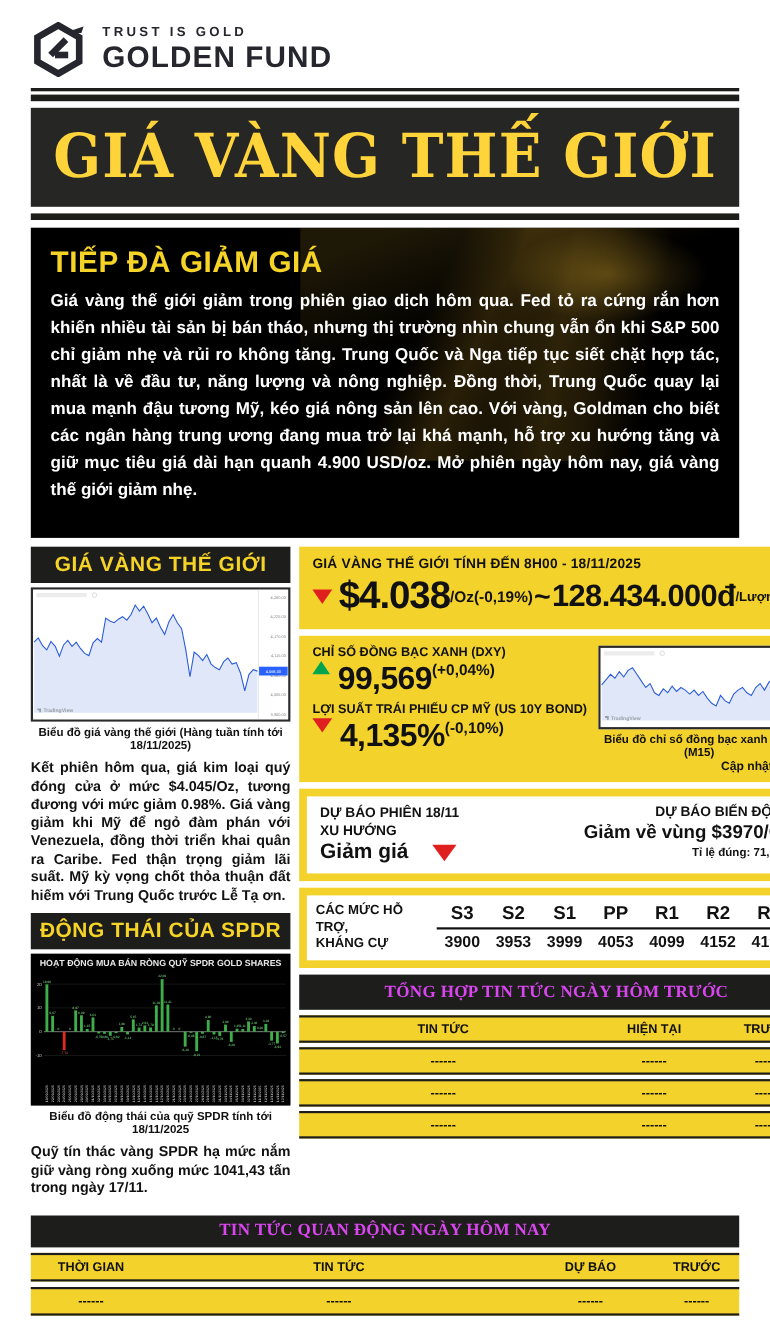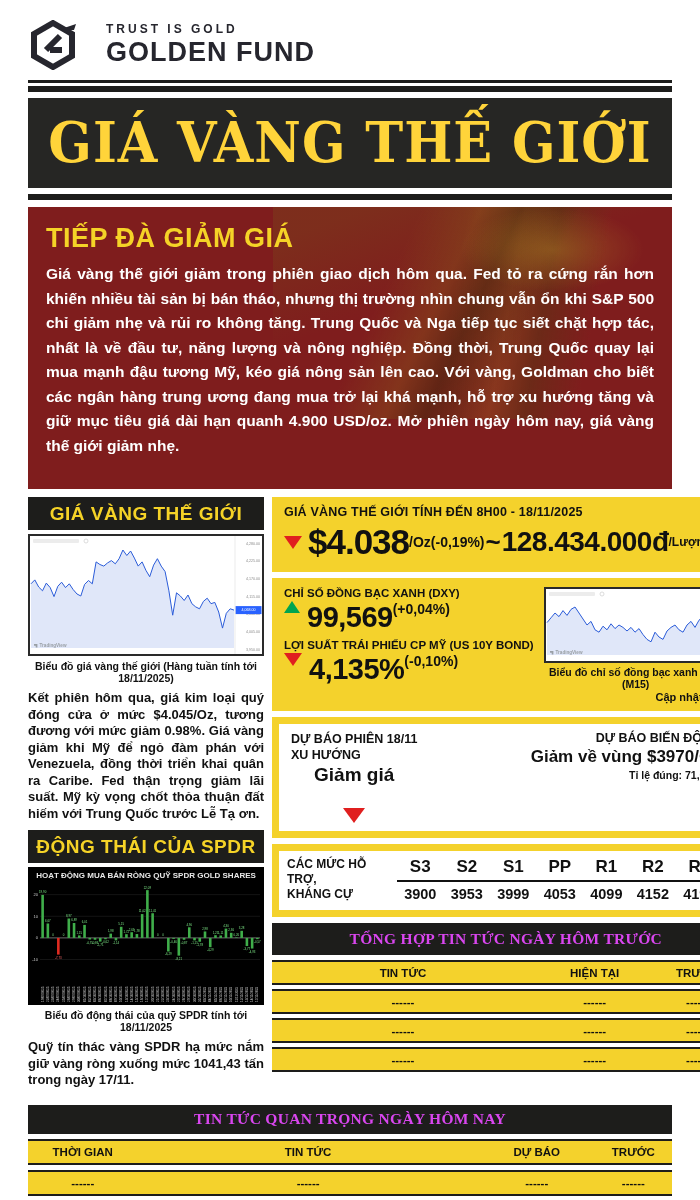--- a/index.html
+++ b/index.html
@@ -2,33 +2,33 @@
 <html><head>
 <meta charset="utf-8">
 <style>
   * { margin:0; padding:0; box-sizing:border-box; }
   html,body { background:#ffffff; }
   body { font-family:"Liberation Sans", sans-serif; color:#111; }
   .page { width:700px; height:1200px; background:#fff; overflow:hidden; position:relative; }
 
   
   .hdr { padding:20px 28px 0 28px; }
-  .logo-row { display:flex; align-items:center; gap:28px; margin-bottom:10px; }
+  .logo-row { display:flex; align-items:center; gap:15px; margin-bottom:10px; }
   .logo-txt .tagline { font-size:12px; font-weight:bold; letter-spacing:3px; color:#26262e; }
   .logo-txt .brand { font-size:27px; font-weight:bold; letter-spacing:1px; color:#26262e; margin-top:1px; }
   .rule-thin { height:3px; background:#1d1d1b; margin:0 0 3px 0; }
   .rule-thick { height:6px; background:#1d1d1b; }
 
   
   .banner { margin:6px 28px 0 28px; background:#262624; height:90px; display:flex; align-items:center; justify-content:center; }
   .banner h1 { font-family:"DejaVu Serif", serif; font-weight:bold; font-size:51px; color:#ffd43a; letter-spacing:1px; white-space:nowrap; transform:scaleY(1.08); }
   .rule-mid { height:6px; background:#1d1d1b; margin:6px 28px 0 28px; }
 
   
-  .article { position:relative; margin:7px 28px 0 28px; background:#7f1d1d; padding:16px 18px 14px 18px; min-height:282px; overflow:hidden; }
+  .article { position:relative; margin:7px 28px 0 28px; background:#000000; padding:16px 18px 14px 18px; min-height:282px; overflow:hidden; }
   .goldbars { position:absolute; top:0; right:0; width:62%; height:75%;
     background:
       radial-gradient(ellipse 130px 60px at 70% 20%, rgba(190,150,40,.38), rgba(0,0,0,0) 70%),
       linear-gradient(115deg, rgba(0,0,0,0) 30%, rgba(140,105,25,.30) 42%, rgba(60,45,10,.45) 50%, rgba(0,0,0,0) 62%),
       linear-gradient(100deg, rgba(0,0,0,0) 45%, rgba(170,130,35,.25) 58%, rgba(80,60,15,.40) 66%, rgba(0,0,0,0) 78%),
       linear-gradient(160deg, rgba(120,95,25,.25) 10%, rgba(0,0,0,0) 40%);
     pointer-events:none; }
   .article h2 { position:relative; color:#f5d327; font-size:27px; font-weight:bold; letter-spacing:.5px; margin-bottom:8px; }
   .article p { position:relative; color:#fff; font-weight:bold; font-size:15.5px; line-height:24.5px; text-align:justify; }
 
@@ -66,21 +66,21 @@
   .dxy-val { font-size:29px; font-weight:bold; margin-left:7px; letter-spacing:-.5px; }
   .dxy-chg { font-size:14px; font-weight:bold; }
   .dxy-right { width:184px; flex:none; }
   .mini-chart { background:#fff; border:2px solid #2a2a2a; height:76px; }
   .mini-cap { font-size:10.5px; font-weight:bold; text-align:center; margin-top:3px; }
   .mini-upd { font-size:11px; font-weight:bold; text-align:right; margin-top:1px; }
 
   .wcard { background:#fff; border:7px solid #f4d22c; margin-bottom:6px; }
   .forecast { display:flex; justify-content:space-between; padding:7px 12px 8px 12px; }
   .fc-l div:nth-child(1), .fc-l div:nth-child(2) { font-size:12.5px; font-weight:bold; line-height:16px; }
-  .fc-trend { display:flex; align-items:center; gap:22px; margin-top:1px;flex-direction:column; }
+  .fc-trend { display:flex; align-items:center; gap:22px; margin-top:1px; }
   .fc-trend b { font-size:19px; }
   .fc-r { text-align:right; }
   .fc-r .l1 { font-size:12.5px; font-weight:bold; }
   .fc-r .l2 { font-size:17px; font-weight:bold; margin-top:2px; }
   .fc-r .l3 { font-size:10.5px; font-weight:bold; margin-top:2px; }
 
   .levels { display:flex; align-items:center; padding:6px 10px 8px 8px; gap:8px; }
   .lv-label { width:102px; flex:none; text-align:left; font-size:12px; font-weight:bold; line-height:15px; }
   .lv-table { flex:1; }
   .lv-row { display:flex; }
@@ -428,21 +428,21 @@
           <span>------</span>
             <span>------</span>
             <span>------</span>
         </div>
       </div>
     </div>
   </div>
 
   <div class="today">
     <div class="black-bar">
-        <span>TIN TỨC QUAN TRỌNG NGÀY HÔM NAY</span>
+        <span>TIN TỨC QUAN ĐỘNG NGÀY HÔM NAY</span>
       </div>
     <div class="tbl-row tbl4">
       <span>THỜI GIAN</span>
         <span>TIN TỨC</span>
         <span>DỰ BÁO</span>
         <span>TRƯỚC</span>
     </div>
     <div class="tbl-row tbl4">
       <span>------</span>
         <span>------</span>

